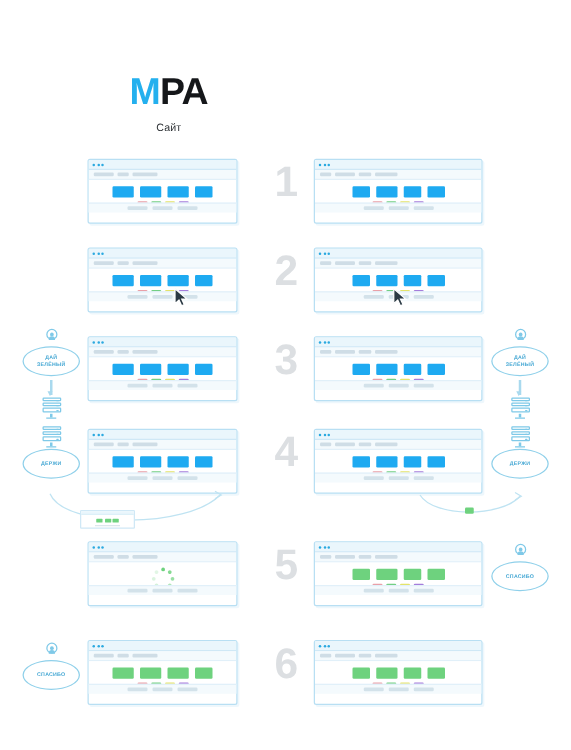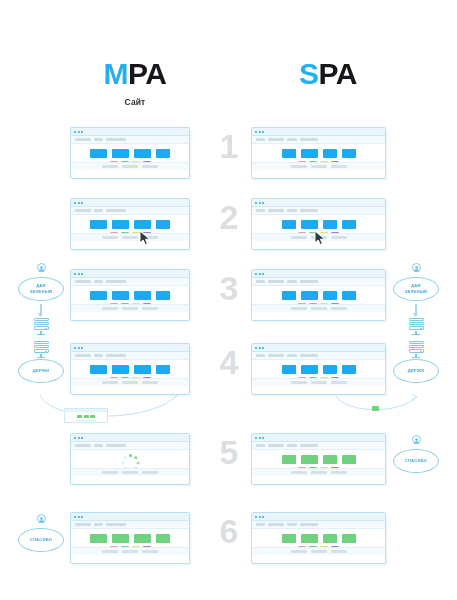--- a/index.html
+++ b/index.html
@@ -21,21 +21,21 @@
   .headers { position: absolute; top: 0; left: 0; width: 457px; height: 96px; }
   .hdr { position: absolute; text-align: center; }
   .hdr-mpa { left: 76px; top: 40px; width: 118px; }
   .hdr-spa { left: 238px; top: 40px; width: 180px; }
   .hdr-title {
     font-size: 30px; font-weight: bold; letter-spacing: -0.5px;
     color: #15171a; line-height: 1;
   }
   .hdr-title .accent { color: #24b0ee; }
   .hdr-sub {
-    margin-top: 8px; font-size: 8.5px; font-weight: bold;
+    margin-top: 8px; font-size: 8.5px; font-weight: normal;
     color: #2b2f33; letter-spacing: 0.1px;
   }
 
   
   .row { position: absolute; left: 0; width: 457px; height: 74px; }
   .step-num {
     position: absolute; left: 213px; top: 8px;
     width: 32px; text-align: center;
     font-size: 34px; font-weight: bold; color: #dcdfe2; line-height: 1;
   }
@@ -190,21 +190,20 @@
 <body>
 
 <div class="page">
 
   <div class="headers">
     <div class="hdr hdr-mpa">
       <div class="hdr-title"><span class="accent">M</span><span>PA</span></div>
       <div class="hdr-sub">Сайт</div>
     </div>
     <div class="hdr hdr-spa">
-      <div class="hdr-title"><span class="accent">S</span><span>PA</span></div>
     </div>
   </div>
 
   <div class="row" style="top:102px">
     <div class="step-num">1</div>
 
     <div class="win win-mpa">
       <div class="win-titlebar">
         <i class="dot"></i>
           <i class="dot"></i>

